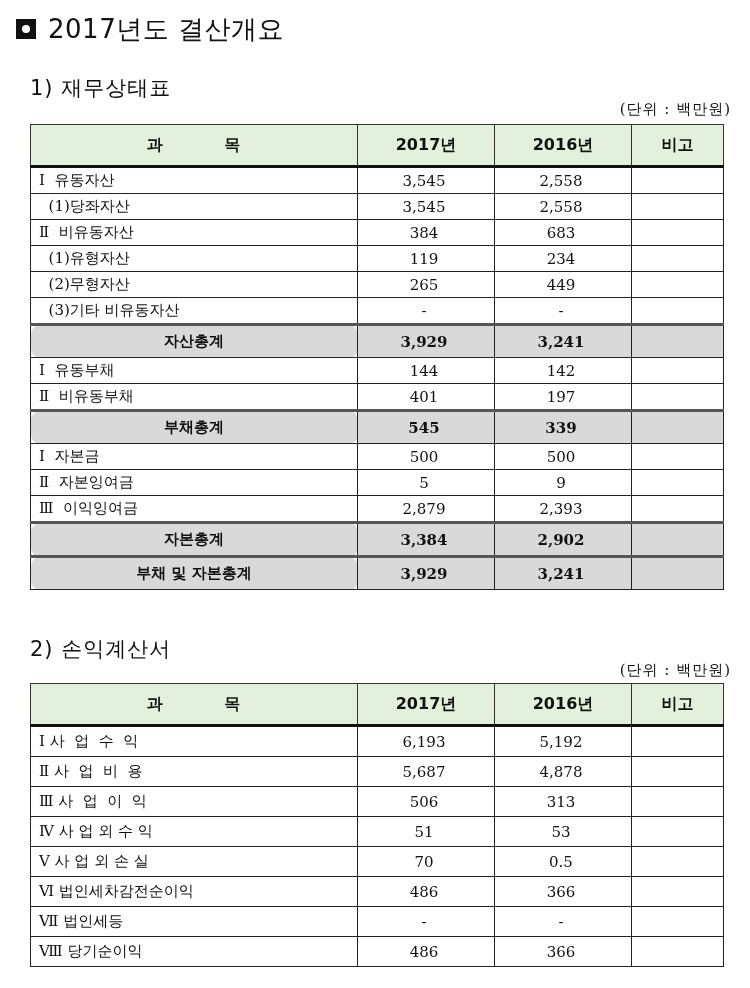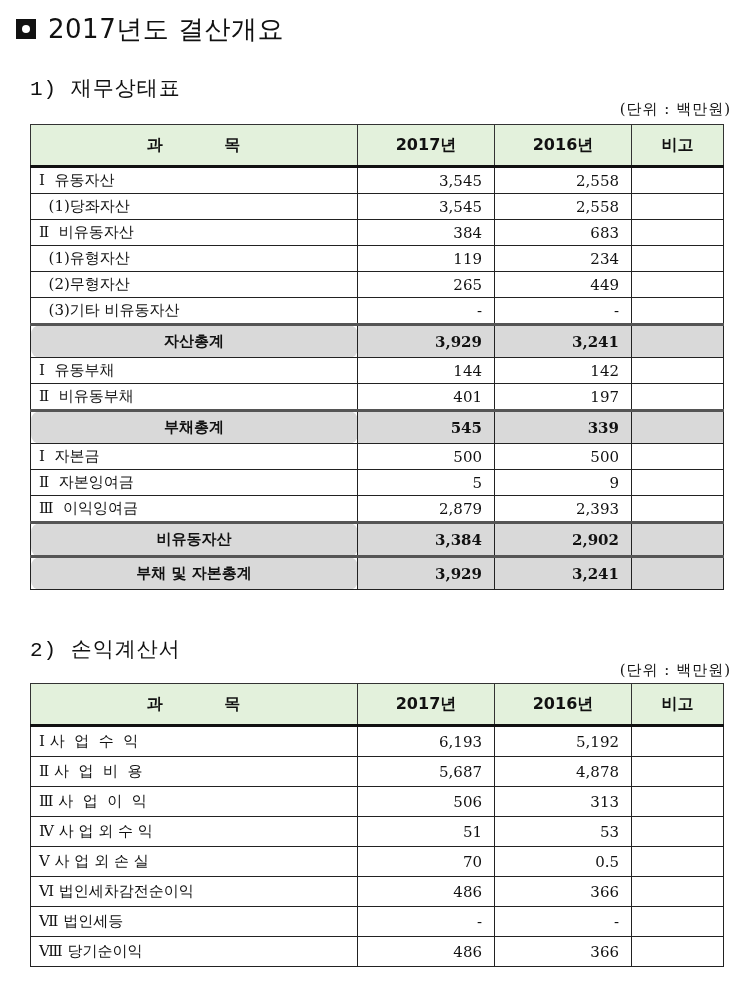--- a/index.html
+++ b/index.html
@@ -3,35 +3,35 @@
 <meta charset="utf-8">
 <style>
   html, body { margin:0; padding:0; background:#ffffff; }
   body { width:750px; height:988px; position:relative; overflow:hidden;
          font-family:"DejaVu Sans", sans-serif; color:#111; }
   .main-title { position:absolute; left:16px; top:12px; height:34px;
                 display:flex; align-items:center; font-size:26px; letter-spacing:0.5px; }
   .bullet-box { width:20px; height:20px; background:#111; margin-right:12px;
                 display:flex; align-items:center; justify-content:center; }
   .bullet-dot { width:8px; height:8px; border-radius:50%; background:#fff; }
-  .section-title { position:absolute; left:30px; font-size:21px; letter-spacing:1px;font-family:Liberation Mono, monospace; }
+  .section-title { position:absolute; left:30px; font-size:21px; letter-spacing:1px; }
   .unit-note { position:absolute; right:19px; font-size:15px;
                font-family:"DejaVu Serif", serif; letter-spacing:1px; }
   table.fin { position:absolute; left:30px; border-collapse:collapse; table-layout:fixed;
               width:693px; font-size:15px; }
   table.fin col.c1 { width:327px; }
   table.fin col.c2 { width:137px; }
   table.fin col.c3 { width:137px; }
   table.fin col.c4 { width:92px; }
   table.fin th { background:#e3f1dc; font-weight:bold; height:38px;
                  border:1px solid #333; border-bottom:3px solid #111;
                  font-family:"DejaVu Sans", sans-serif; font-size:16px; }
   table.fin td { border:1px solid #222; height:25px; padding:0 8px;
                  font-family:"DejaVu Serif", serif; }
-  table.fin td.num { text-align:right; padding-right:12px; }
+  table.fin td.num { text-align:center; padding-right:12px; }
   table.fin tr.total td { background:#d9d9d9; font-weight:bold; height:31px;
                           border-top:3px solid #555; }
   table.fin tr.total td.lbl { text-align:center; }
   table.fin td.lbl { white-space:pre;border-radius:9px; }
   .th-spaced { letter-spacing:28px; padding-left:28px;margin-top:40px; }
   #t2 td { height:29px; }
 </style>
 </head>
 <body>
 
@@ -133,21 +133,21 @@
         <td class="num">9</td>
         <td></td>
       </tr>
       <tr>
         <td class="lbl">Ⅲ  이익잉여금</td>
         <td class="num">2,879</td>
         <td class="num">2,393</td>
         <td></td>
       </tr>
       <tr class="total">
-        <td class="lbl">비유동자산</td>
+        <td class="lbl">자본총계</td>
         <td class="num">3,384</td>
         <td class="num">2,902</td>
         <td></td>
       </tr>
       <tr class="total">
         <td class="lbl">부채 및 자본총계</td>
         <td class="num">3,929</td>
         <td class="num">3,241</td>
         <td></td>
       </tr>

